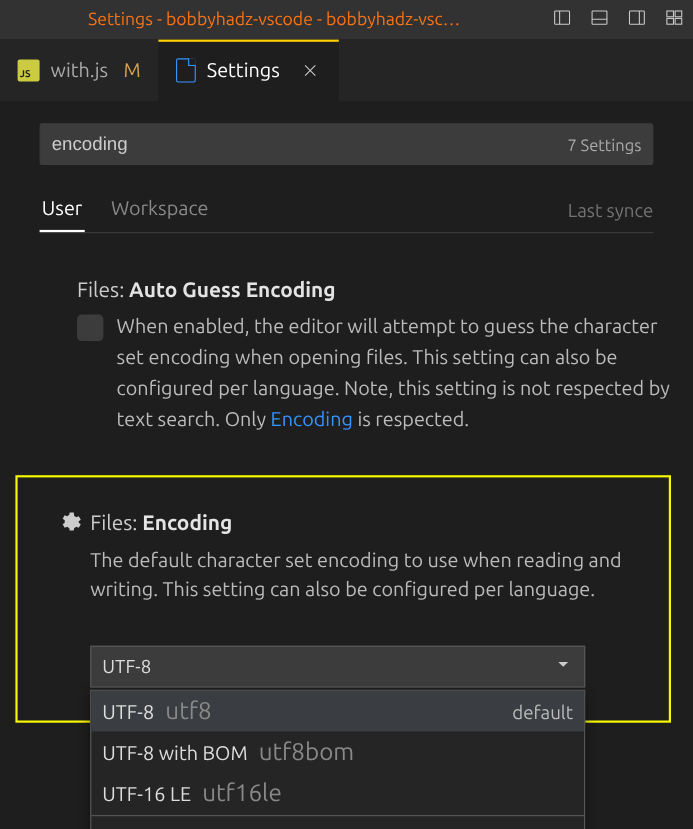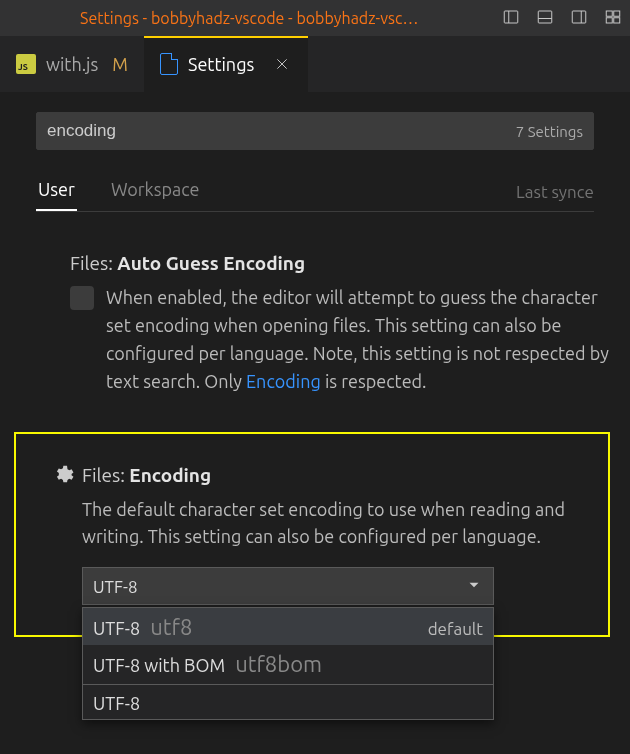--- a/index.html
+++ b/index.html
@@ -116,21 +116,21 @@
   }
 
   .scope-row {
     display: flex;
     align-items: center;
     justify-content: space-between;
     margin: 22px 36px 0 36px;
     border-bottom: 1px solid #3c3c3c;
     height: 40px;
   }
-  .scope-tabs { display: flex; gap: 32px; }
+  .scope-tabs { display: flex; gap: 22px; }
   .scope-tab {
     color: #888888;
     padding: 6px 2px 10px 2px;
     cursor: pointer;
     font-size: 18px;
   }
   .scope-tab.active {
     color: #ffffff;
     border-bottom: 2px solid #ffffff;
   }
@@ -176,23 +176,23 @@
     margin-top: 2px;
   }
 
   .highlight-box {
     border: 2px solid #f8f800;
     padding: 30px 16px 30px 16px;
     margin-left: -6px;
   }
 
   .select-wrap {
-    margin-top: 16px;
+    margin-top: 36px;
     position: relative;
-    width: 412px;
+    width: 450px;
   }
   .select-display {
     border: 1px solid #5a5a5a;
     background: #3c3c3c;
     height: 38px;
     display: flex;
     align-items: center;
     justify-content: space-between;
     padding: 0 10px;
     font-size: 17px;
@@ -328,20 +328,23 @@
         </div>
 
         <div class="dropdown">
           <div class="opt selected">
             <span><span>UTF-8</span> <span class="opt-id">utf8</span></span>
             <span class="opt-right">default</span>
           </div>
           <div class="opt">
             <span><span>UTF-8 with BOM</span> <span class="opt-id">utf8bom</span></span>
           </div>
+          <div class="opt">
+            <span><span>UTF-16 LE</span> <span class="opt-id">utf16le</span></span>
+          </div>
           <div class="sep"></div>
           <div class="filter">UTF-8</div>
         </div>
       </div>
     </div>
   </div>
 
 </div>
 
 </body></html>

